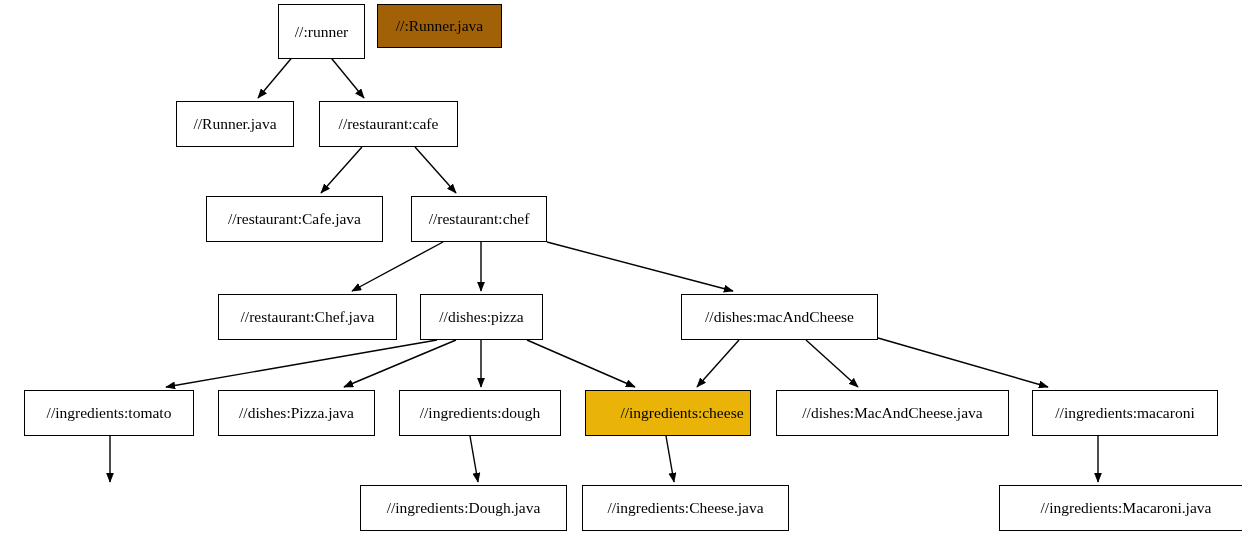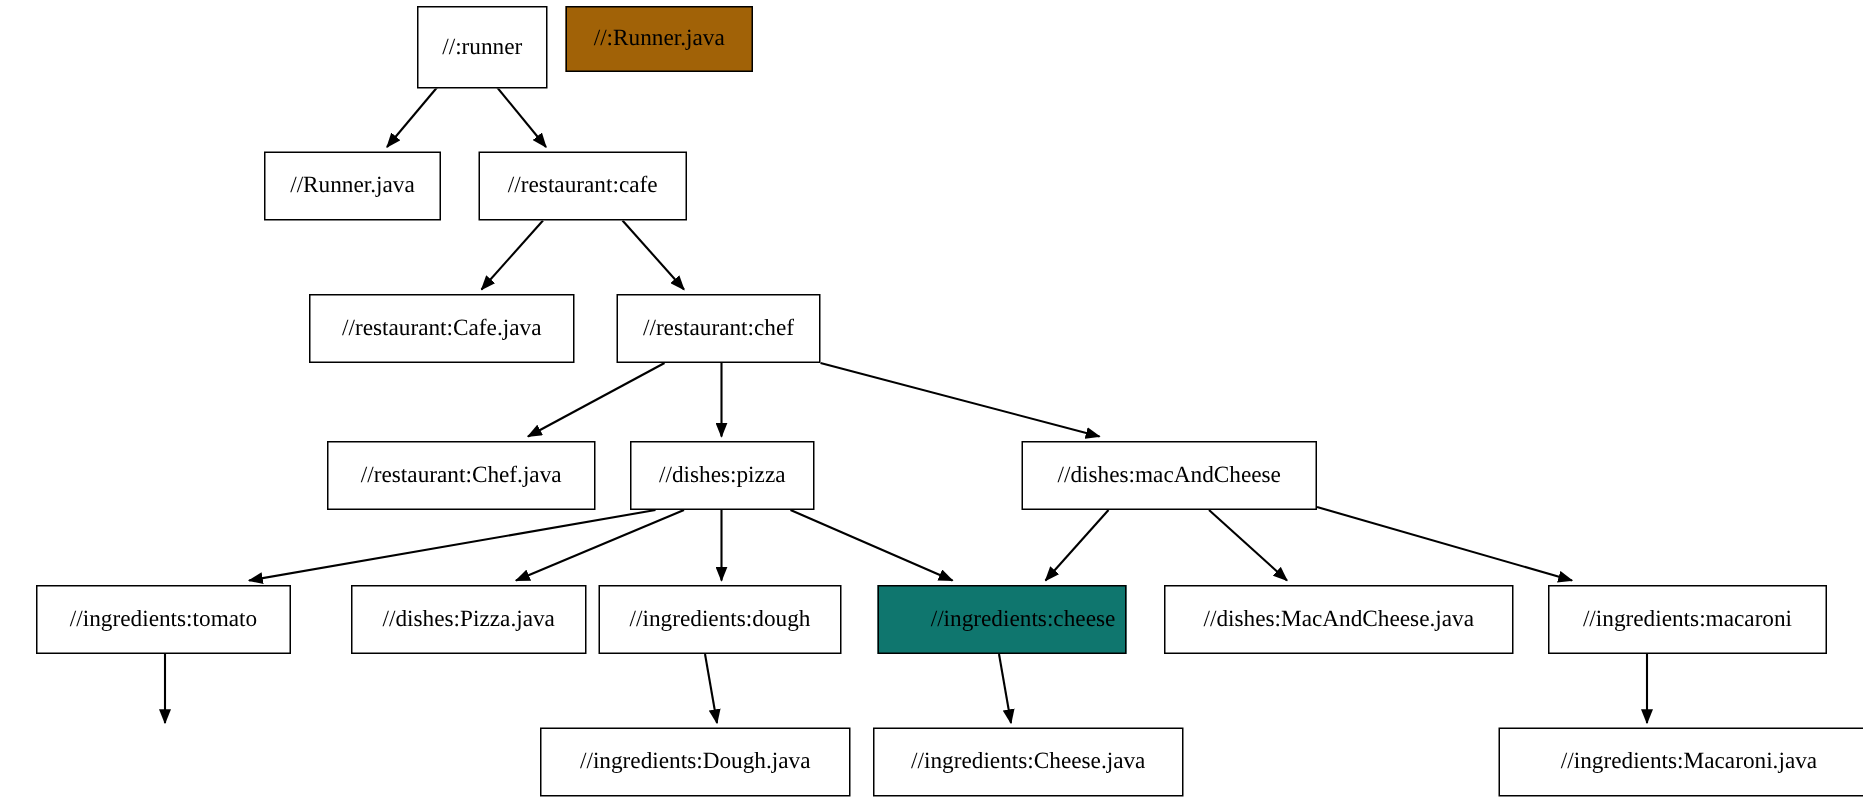--- a/index.html
+++ b/index.html
@@ -110,27 +110,27 @@
       </div>
       <div class="graph-node" style="left: 420px; top: 294px; width: 123px; height: 46px; border-color: rgb(0, 0, 0); background: rgb(255, 255, 255);">
         <span class="node-label">//dishes:pizza</span>
       </div>
       <div class="graph-node" style="left: 681px; top: 294px; width: 197px; height: 46px; border-color: rgb(0, 0, 0); background: rgb(255, 255, 255);">
         <span class="node-label">//dishes:macAndCheese</span>
       </div>
       <div class="graph-node" style="left: 24px; top: 390px; width: 170px; height: 46px; border-color: rgb(0, 0, 0); background: rgb(255, 255, 255);">
         <span class="node-label">//ingredients:tomato</span>
       </div>
-      <div class="graph-node" style="left: 218px; top: 390px; width: 157px; height: 46px; border-color: rgb(0, 0, 0); background: rgb(255, 255, 255); margin-left: 16px;">
+      <div class="graph-node" style="left: 218px; top: 390px; width: 157px; height: 46px; border-color: rgb(0, 0, 0); background: rgb(255, 255, 255);">
         <span class="node-label">//dishes:Pizza.java</span>
       </div>
       <div class="graph-node" style="left: 399px; top: 390px; width: 162px; height: 46px; border-color: rgb(0, 0, 0); background: rgb(255, 255, 255);">
         <span class="node-label">//ingredients:dough</span>
       </div>
-      <div class="graph-node" style="left: 585px; top: 390px; width: 166px; height: 46px; border-color: rgb(0, 0, 0); background: #0f766e; padding-left: 28px;">
+      <div class="graph-node" style="left: 585px; top: 390px; width: 166px; height: 46px; border-color: rgb(0, 0, 0); background: #eab308; padding-left: 28px;">
         <span class="node-label">//ingredients:cheese</span>
       </div>
       <div class="graph-node" style="left: 776px; top: 390px; width: 233px; height: 46px; border-color: rgb(0, 0, 0); background: rgb(255, 255, 255);">
         <span class="node-label">//dishes:MacAndCheese.java</span>
       </div>
       <div class="graph-node" style="left: 1032px; top: 390px; width: 186px; height: 46px; border-color: rgb(0, 0, 0); background: rgb(255, 255, 255);">
         <span class="node-label">//ingredients:macaroni</span>
       </div>
       <div class="graph-node" style="left: 360px; top: 485px; width: 207px; height: 46px; border-color: rgb(0, 0, 0); background: rgb(255, 255, 255);">
         <span class="node-label">//ingredients:Dough.java</span>

